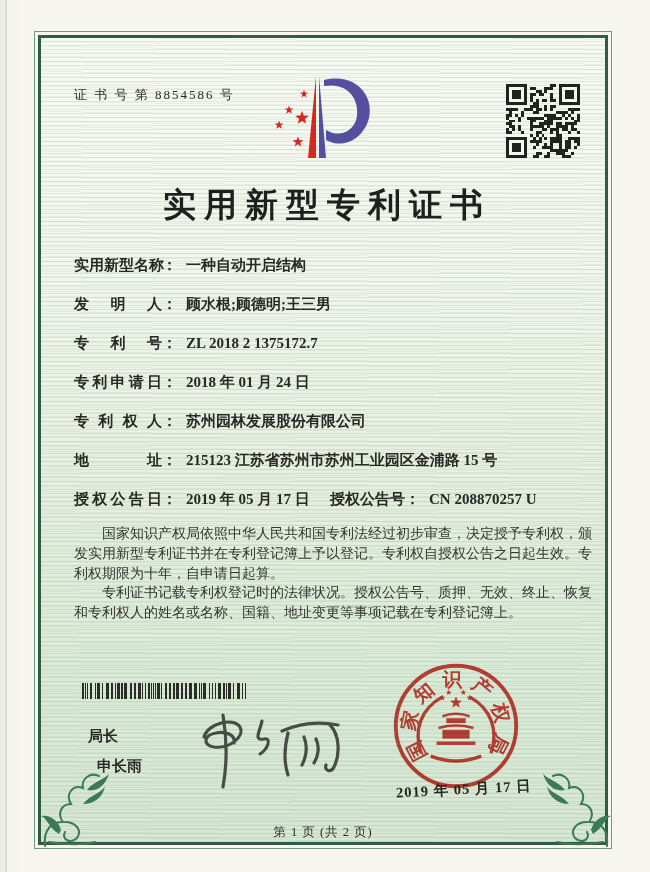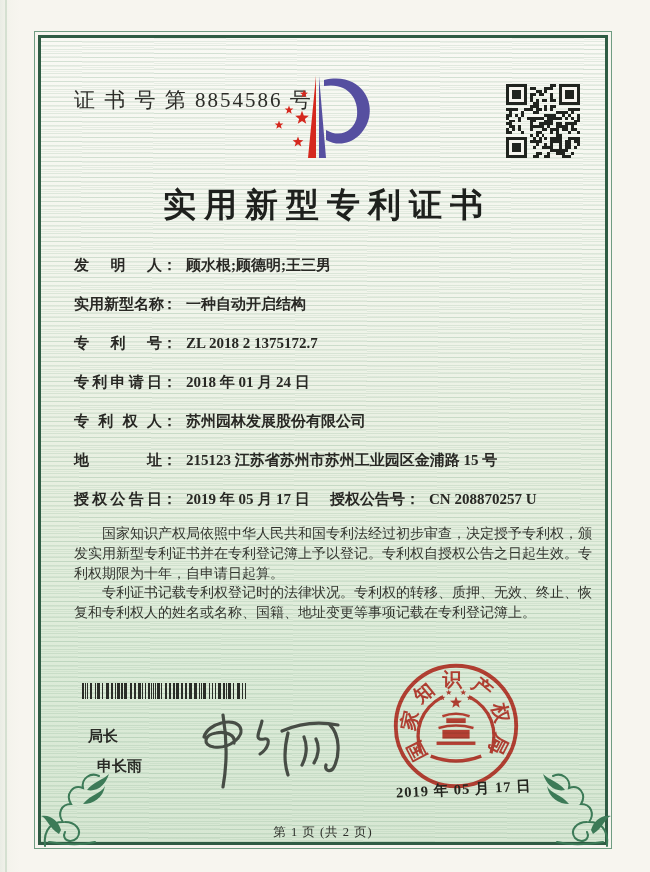--- a/index.html
+++ b/index.html
@@ -17,21 +17,21 @@
   .frame-inner { position:absolute; left:3px; top:3px; right:3px; bottom:3px;
                  border:3px solid #2f5c44;
                  background:
                    repeating-linear-gradient(0deg, rgba(96,150,112,0.16) 0 1px, rgba(255,255,255,0) 1px 4px),
                    repeating-linear-gradient(0.8deg, rgba(96,150,112,0.10) 0 1px, rgba(255,255,255,0) 1px 5px),
                    linear-gradient(180deg,#f9f9f4 0%,#f2f5ec 30%,#e7efe0 55%,#dcebd8 78%,#d7e7d3 100%);
                }
 
   .abs { position:absolute; }
 
-  .cert-no { left:74px; top:86px; font-size:21px; letter-spacing:2px; color:#2c2c28; }
+  .cert-no { left:74px; top:86px; font-size:13px; letter-spacing:2px; color:#2c2c28; }
 
   .title { left:34px; top:183px; width:578px; text-align:center;
            font-size:33px; font-weight:700; letter-spacing:8px; text-indent:8px; color:#1e201d; }
 
   .fields { left:74px; top:256px; width:520px; font-size:15px; color:#282824; }
   .frow { position:relative; height:20px; margin-bottom:19px; white-space:nowrap; }
   .flabel { display:inline-block; width:88px; text-align:justify; text-align-last:justify;
             font-weight:600; vertical-align:bottom; }
   .fcolon { font-weight:600; }
   .fvalue { margin-left:9px; font-weight:600; }
@@ -305,24 +305,24 @@
       <rect x="20" y="2" width="3" height="3" fill="#20241f"></rect>
       <rect x="0" y="18" width="7" height="7" fill="#20241f"></rect>
       <rect x="1" y="19" width="5" height="5" fill="#f6f5ef"></rect>
       <rect x="2" y="20" width="3" height="3" fill="#20241f"></rect>
     </svg>
 
   <div class="abs title">实用新型专利证书</div>
 
   <div class="abs fields">
     <div class="frow">
+      <span class="flabel">实用新型名称</span><span class="fcolon">：</span><span class="fvalue">一种自动开启结构</span>
+    </div>
+    <div class="frow">
       <span class="flabel">发明人</span><span class="fcolon">：</span><span class="fvalue">顾水根;顾德明;王三男</span>
-    </div>
-    <div class="frow">
-      <span class="flabel">实用新型名称</span><span class="fcolon">：</span><span class="fvalue">一种自动开启结构</span>
     </div>
     <div class="frow">
       <span class="flabel">专利号</span><span class="fcolon">：</span><span class="fvalue">ZL 2018 2 1375172.7</span>
     </div>
     <div class="frow">
       <span class="flabel">专利申请日</span><span class="fcolon">：</span><span class="fvalue">2018 年 01 月 24 日</span>
     </div>
     <div class="frow">
       <span class="flabel">专利权人</span><span class="fcolon">：</span><span class="fvalue">苏州园林发展股份有限公司</span>
     </div>
@@ -332,21 +332,21 @@
     <div class="frow">
       <span class="flabel">授权公告日</span><span class="fcolon">：</span><span class="fvalue">2019 年 05 月 17 日</span>
       <span class="grant-no">
         <span class="flabel2">授权公告号</span><span class="fcolon">：</span><span class="fvalue">CN 208870257 U</span>
       </span>
     </div>
   </div>
 
   <div class="abs body-text">
     <p>国家知识产权局依照中华人民共和国专利法经过初步审查，决定授予专利权，颁发实用新型专利证书并在专利登记簿上予以登记。专利权自授权公告之日起生效。专利权期限为十年，自申请日起算。</p>
-    <p>专利证书记载专利权登记时的法律状况。专利权的转移、质押、无效、终止、恢复和专利权人的姓名或名称、国籍、地址变更等事项记载在专利登记簿上。</p>
+    <p>专利证书记载专利权登记时的法律状况。授权公告号、质押、无效、终止、恢复和专利权人的姓名或名称、国籍、地址变更等事项记载在专利登记簿上。</p>
   </div>
 
   <svg class="abs barcode" viewBox="0 0 166 16" preserveAspectRatio="none" id="barcode-svg">
       <rect x="0" y="0" width="2" height="16" fill="#2a2d28"></rect>
       <rect x="3" y="0" width="1" height="16" fill="#2a2d28"></rect>
       <rect x="5" y="0" width="1" height="16" fill="#2a2d28"></rect>
       <rect x="8" y="0" width="2" height="16" fill="#2a2d28"></rect>
       <rect x="13" y="0" width="1" height="16" fill="#2a2d28"></rect>
       <rect x="15" y="0" width="3" height="16" fill="#2a2d28"></rect>
       <rect x="20" y="0" width="1" height="16" fill="#2a2d28"></rect>

